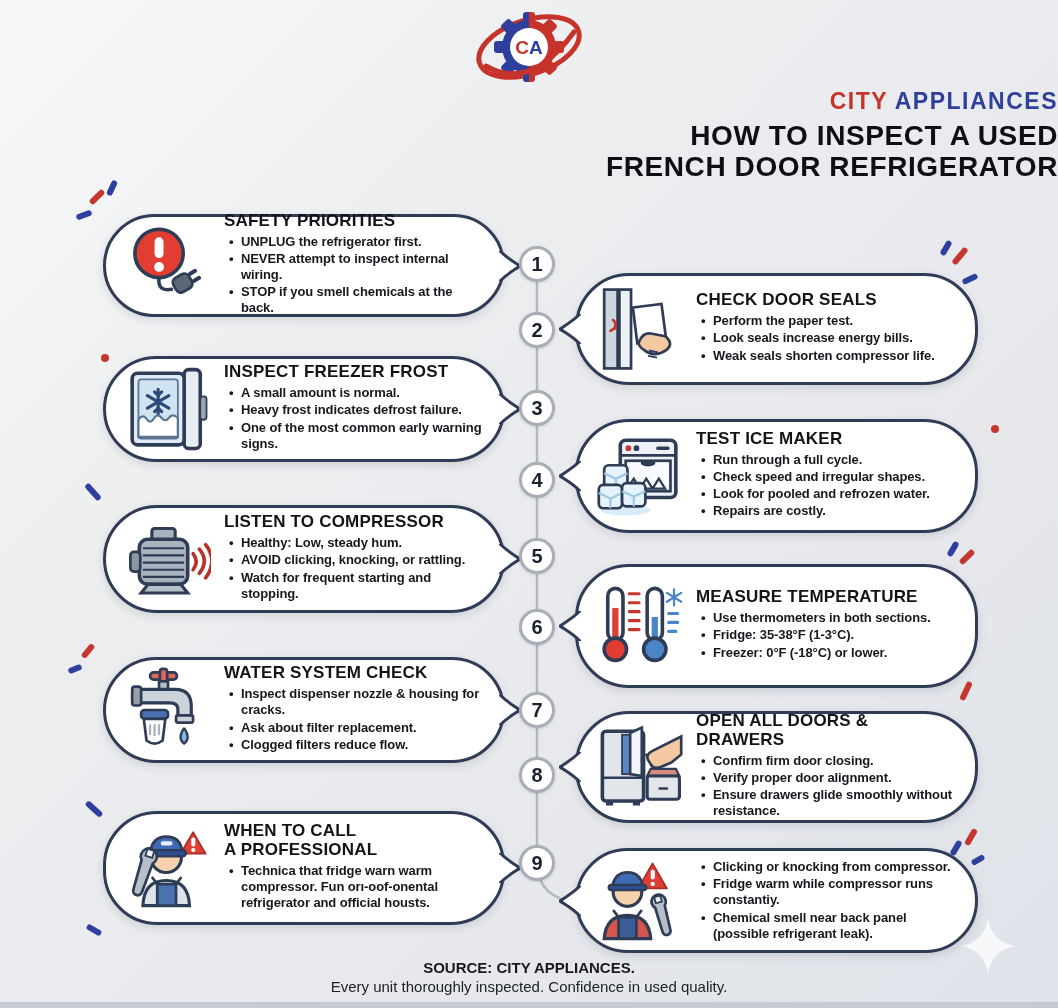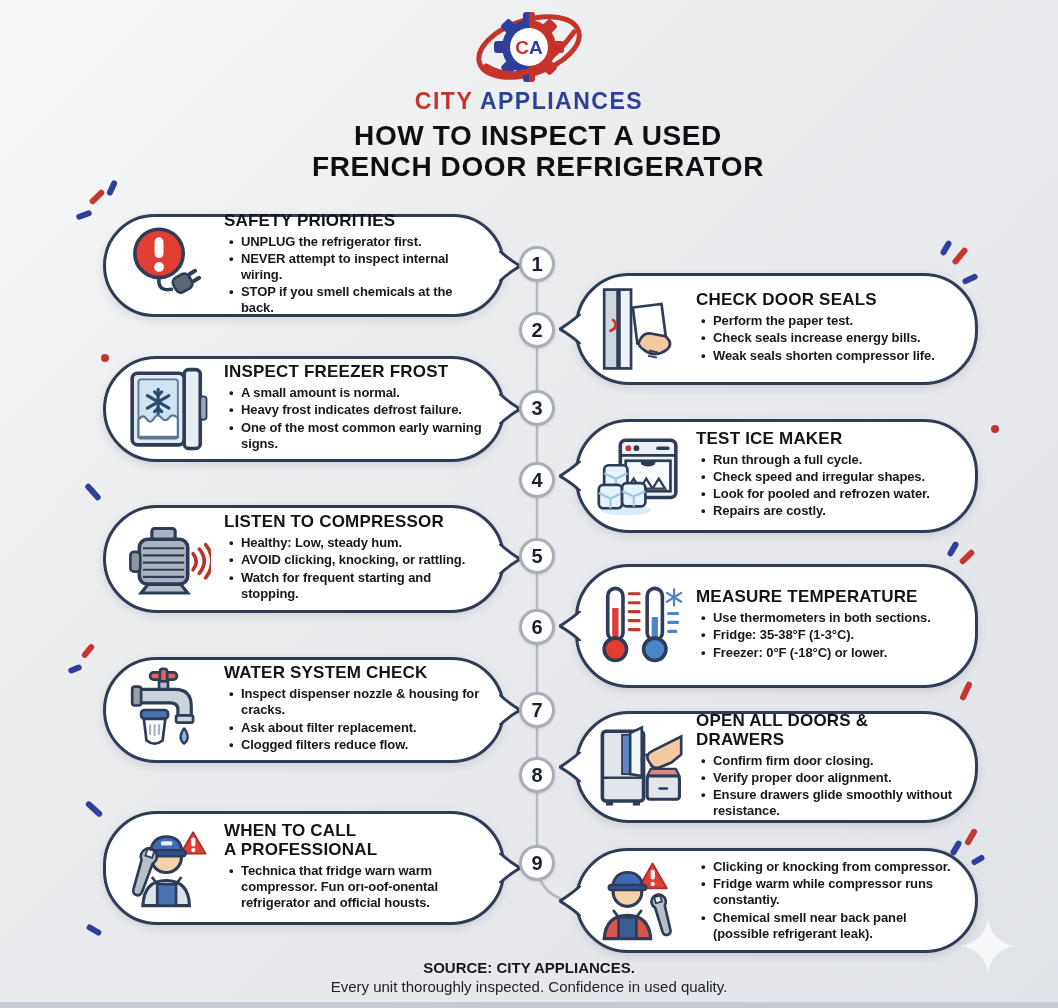--- a/index.html
+++ b/index.html
@@ -2,21 +2,21 @@
 <html><head>
 <meta charset="utf-8">
 <style>
   html,body{margin:0;padding:0;}
   body{font-family:"Liberation Sans",sans-serif;}
   #canvas{position:relative;width:1058px;height:1008px;overflow:hidden;
     background:linear-gradient(135deg,#f7f8f9 0%,#ecedef 35%,#e6e8ec 70%,#dfe2e8 100%);}
   svg text{font-family:"Liberation Sans",sans-serif;}
 
   
-  .header{position:absolute;top:4px;left:0;width:100%;text-align:center;z-index:2;}
+  .header{position:absolute;top:4px;left:0;width:100%;text-align:right;z-index:2;}
   .logo{display:block;margin:0 auto;}
   .brand{font-size:23px;font-weight:bold;letter-spacing:1.5px;margin-top:-2px;}
   .brand-red{color:#c6332b;}
   .brand-blue{color:#2e3f9c;}
   .title{font-size:28px;font-weight:bold;color:#0d0f12;line-height:1.12;letter-spacing:.6px;margin:5px 0 2px;padding-left:18px;}
   .subtitle{font-size:17px;color:#3a3d42;}
 
   
   .timeline-svg{position:absolute;left:0;top:0;z-index:1;pointer-events:none;}
   .tstep{position:absolute;left:519px;width:36px;height:36px;border-radius:50%;
@@ -164,21 +164,21 @@
         <path d="M18 38 q5 4 1 10 M15 50 l5 -3" fill="none" stroke="#c5372e" stroke-width="3" stroke-linecap="round"></path>
         <polygon points="40,24 72,20 77,58 45,64" fill="#fff" stroke="#2e3c55" stroke-width="3"></polygon>
         <path d="M48 60 q4 -8 12 -7 l16 3 q10 8 2 15 q-14 10 -26 0 q-8 -5 -4 -11 z" fill="#f4c9a1" stroke="#2e3c55" stroke-width="3"></path>
         <path d="M58 72 l10 2 M57 78 l10 2" stroke="#2e3c55" stroke-width="2" fill="none"></path>
       </svg>
     </div>
     <div class="content">
       <h3 class="ctitle">CHECK DOOR SEALS</h3>
       <ul class="bullets">
           <li>Perform the paper test.</li>
-          <li>Check seals increase energy bills.</li>
+          <li>Look seals increase energy bills.</li>
           <li>Weak seals shorten compressor life.</li>
         </ul>
     </div>
   </div>
 
   <div class="card left" style="top:356px;height:106px">
     <svg class="tail" viewBox="0 0 22 30">
         <path d="M1 0 C9 8 17 12 21 15 C17 18 9 22 1 30" fill="#ffffff" stroke="#2e3c55" stroke-width="3" stroke-linecap="round"></path>
       </svg>
     <div class="icon">

